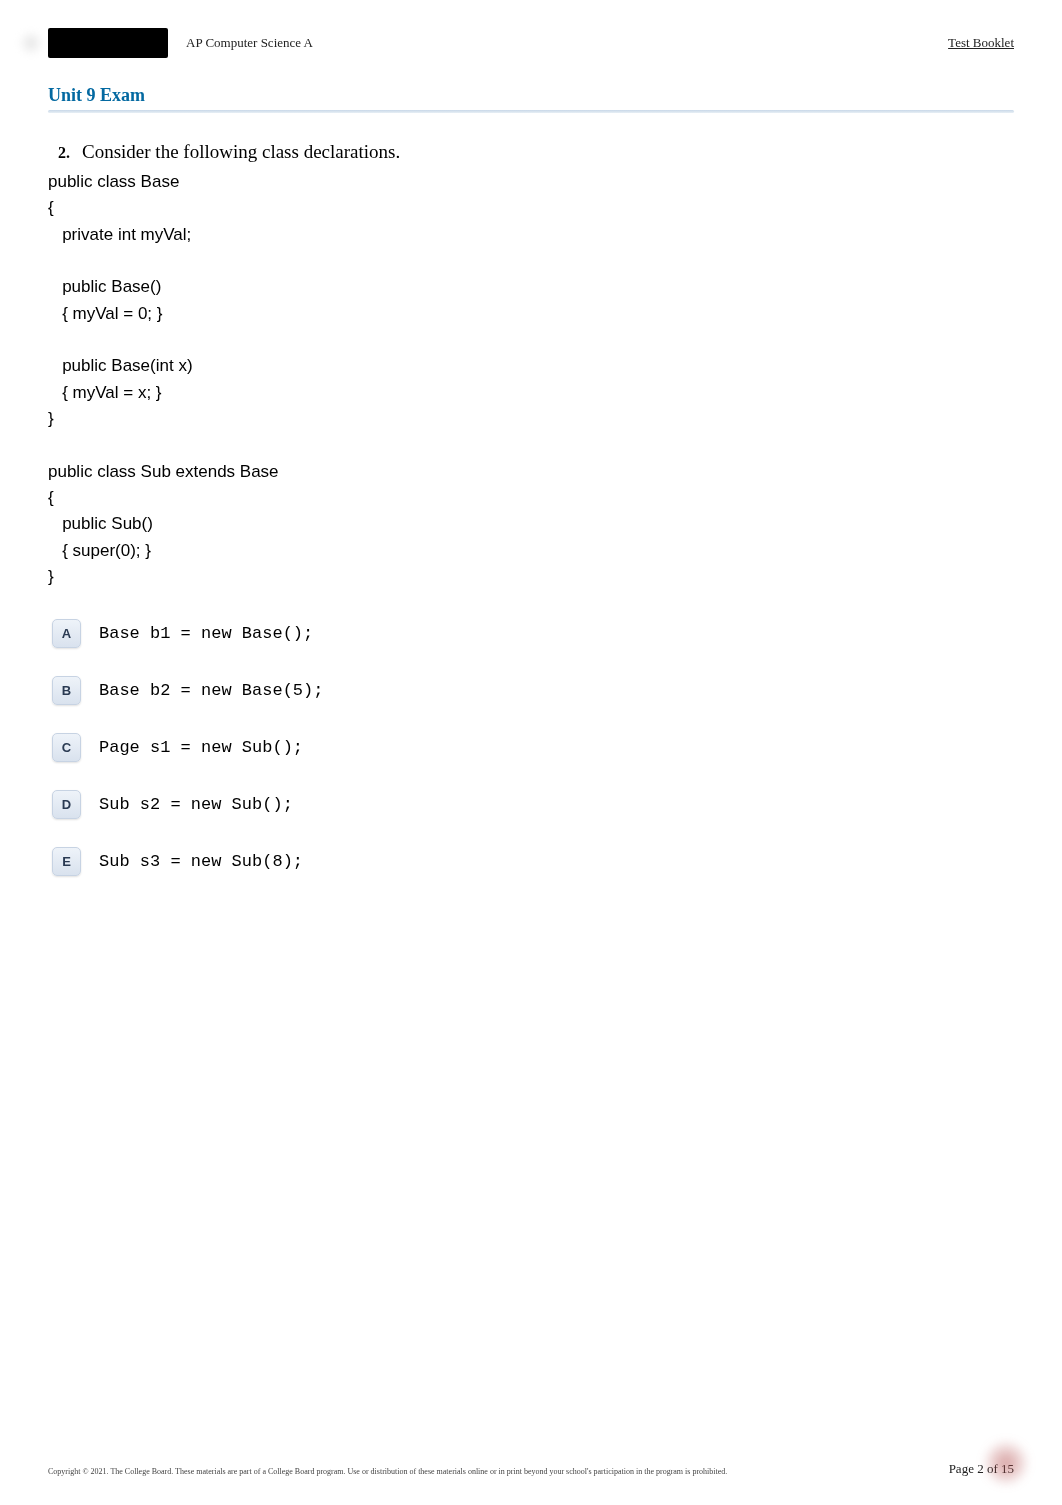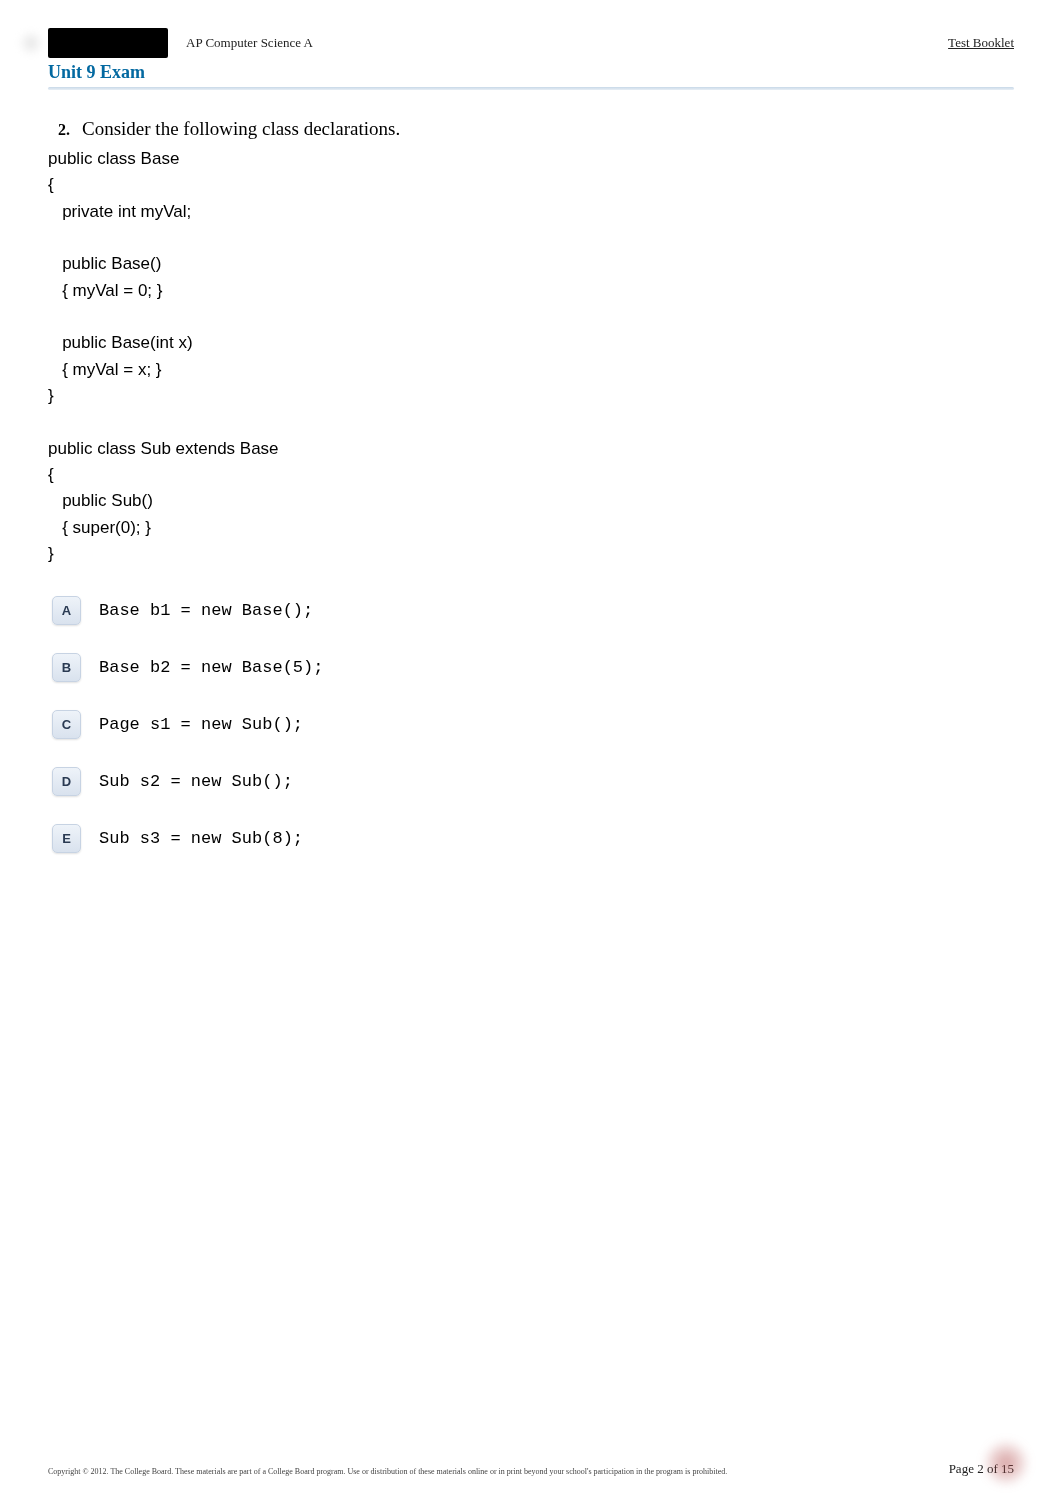--- a/index.html
+++ b/index.html
@@ -14,21 +14,21 @@
       width: 1062px;
       height: 1505px;
       position: relative;
       padding: 28px 48px;
     }
     
     .header-row {
       display: flex;
       justify-content: space-between;
       align-items: center;
-      margin-bottom: 4px;
+      margin-bottom: 27px;
     }
     
     .header-left {
       display: flex;
       align-items: center;
       gap: 18px;
     }
     
     .redaction-logo {
       width: 120px;
@@ -240,16 +240,16 @@
       <span class="answer-code">Sub s2 = new Sub();</span>
     </div>
     <div class="answer-row">
       <div class="answer-badge">E</div>
       <span class="answer-code">Sub s3 = new Sub(8);</span>
     </div>
   </div>
 </div>
 
 <div class="footer">
-  <div class="copyright">Copyright © 2012. The College Board. These materials are part of a College Board program. Use or distribution of these materials online or in print beyond your school's participation in the program is prohibited.</div>
+  <div class="copyright">Copyright © 2021. The College Board. These materials are part of a College Board program. Use or distribution of these materials online or in print beyond your school's participation in the program is prohibited.</div>
   <div class="page-number">Page 2 of 15</div>
   <div class="footer-blur"></div>
 </div>
 
 </body></html>

